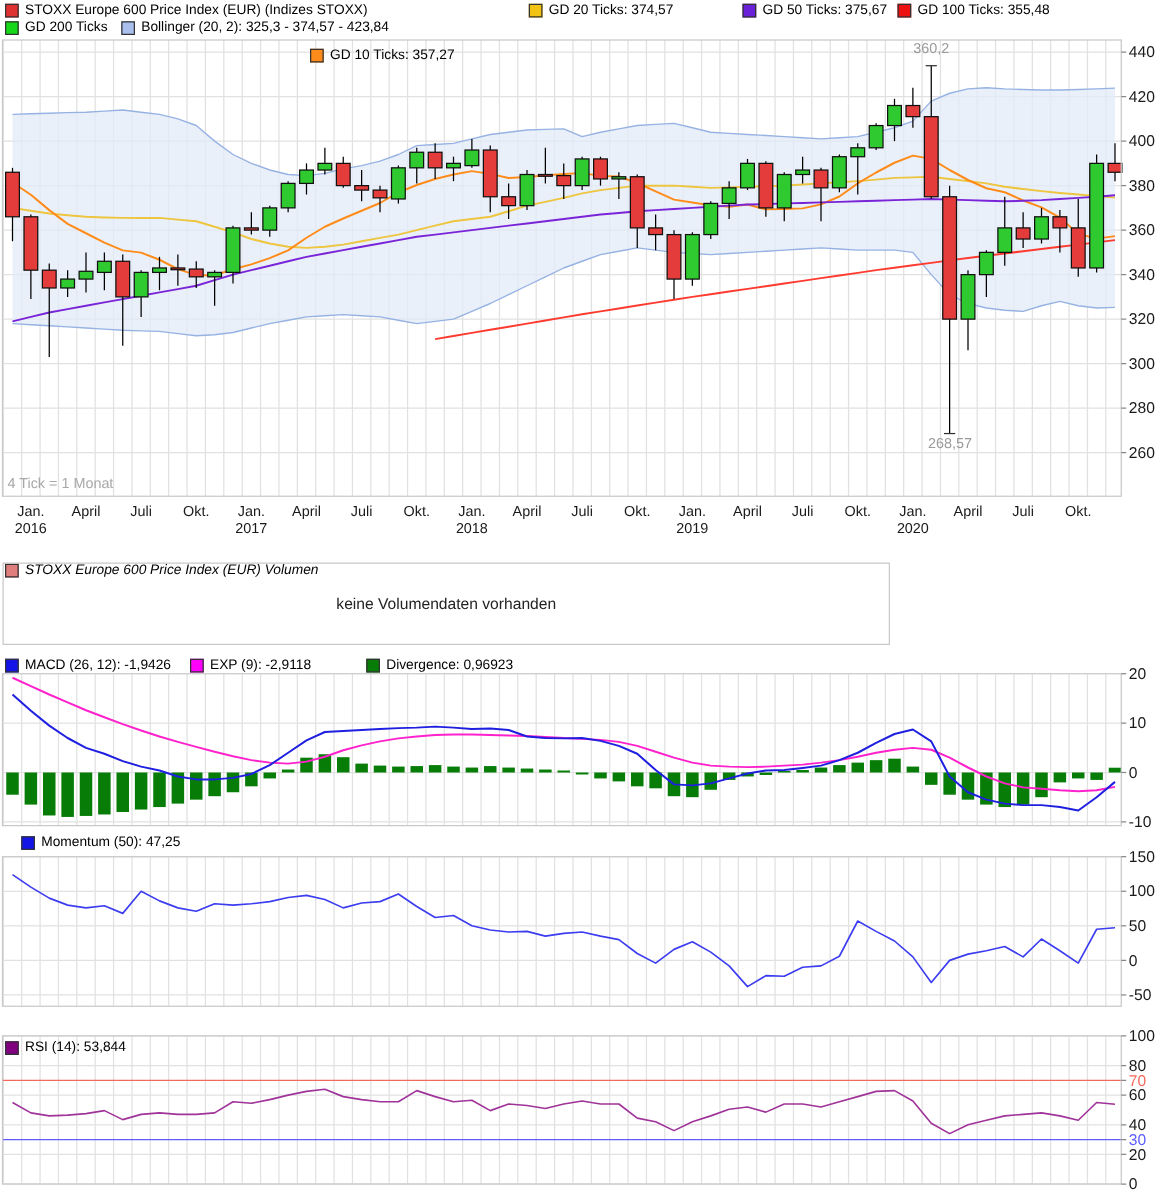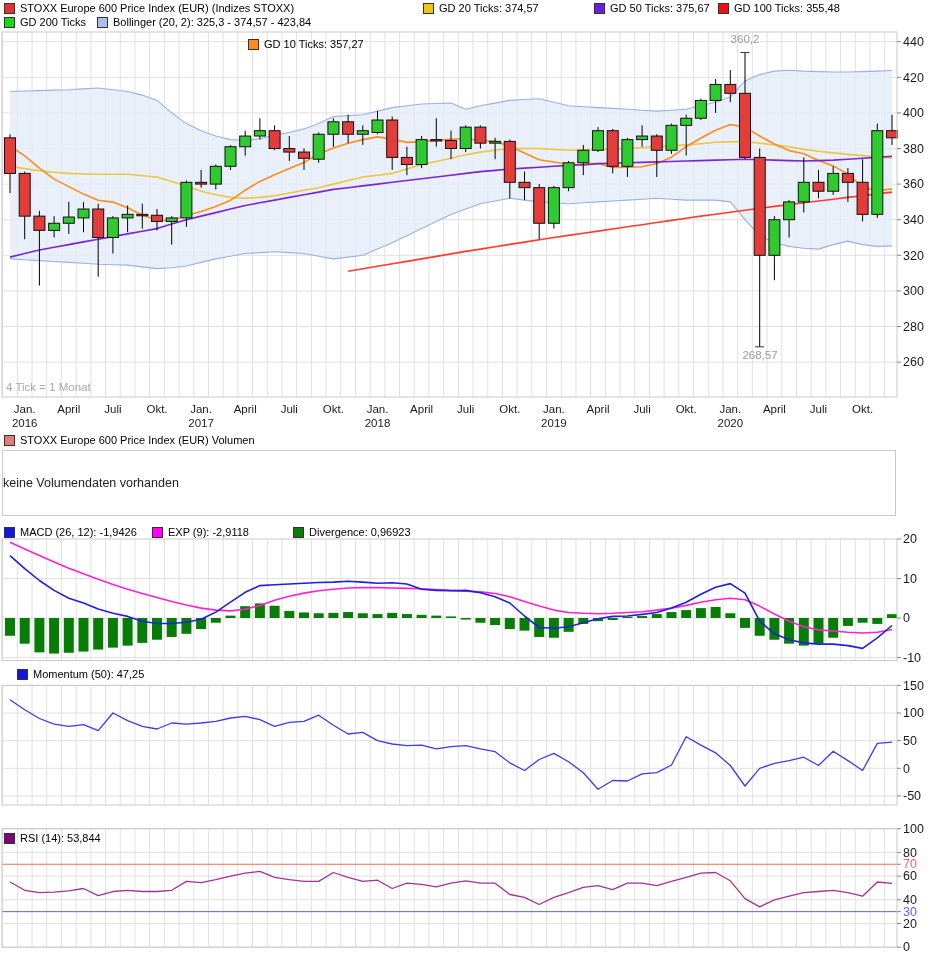--- a/index.html
+++ b/index.html
@@ -4,22 +4,22 @@
 <style>
   html,body{margin:0;padding:0;background:#fff;}
   #app{position:relative;width:940px;height:958px;background:#fff;overflow:hidden;
        font-family:"Liberation Sans",sans-serif;}
   #chart{position:absolute;left:0;top:0;}
   svg text{font-family:"Liberation Sans",sans-serif;}
   .li{position:absolute;white-space:nowrap;font-size:11px;color:#000;line-height:11px;}
   .sw{display:inline-block;width:9px;height:9px;border:1px solid #333;margin-right:5px;
       vertical-align:-1px;}
   .lt{vertical-align:top;}
-  #volume-box{position:absolute;left:2px;top:450px;width:894px;height:66px;border:1px solid #c9c9c9;
-      display:flex;align-items:center;justify-content:flex-start;box-sizing:border-box;}
+  #volume-box{position:absolute;left:2px;top:450px;width:710px;height:66px;border:1px solid #c9c9c9;
+      display:flex;align-items:center;justify-content:center;box-sizing:border-box;}
   #volume-box span{font-size:12.5px;color:#222;}
   .ann{position:absolute;transform:translateX(-50%);font-size:11.5px;color:#9a9a9a;white-space:nowrap;}
   #tick-note{position:absolute;left:6px;top:381px;font-size:11.5px;color:#a8a8a8;white-space:nowrap;}
 </style>
 </head>
 <body>
 
 <div id="app">
   <svg id="chart" width="940" height="958" viewBox="0 0 940 958">
       <g>
@@ -587,21 +587,21 @@
       </g>
     </svg>
   <div id="legends">
       <div class="li" style="left: 4px; top: 3px;"><span class="sw" style="background: rgb(224, 49, 49);"></span><span class="lt">STOXX Europe 600 Price Index (EUR) (Indizes STOXX)</span></div>
       <div class="li" style="left: 248px; top: 3px; margin-top: 36px;"><span class="sw" style="background: rgb(255, 140, 26);"></span><span class="lt">GD 10 Ticks: 357,27</span></div>
       <div class="li" style="left: 423px; top: 3px;"><span class="sw" style="background: rgb(242, 196, 17);"></span><span class="lt">GD 20 Ticks: 374,57</span></div>
       <div class="li" style="left: 570px; top: 3px; margin-left: 24px;"><span class="sw" style="background: rgb(106, 31, 216);"></span><span class="lt">GD 50 Ticks: 375,67</span></div>
       <div class="li" style="left: 670px; top: 3px; margin-left: 48px;"><span class="sw" style="background: rgb(238, 17, 17);"></span><span class="lt">GD 100 Ticks: 355,48</span></div>
       <div class="li" style="left: 4px; top: 17px;"><span class="sw" style="background: rgb(22, 216, 22);"></span><span class="lt">GD 200 Ticks</span></div>
       <div class="li" style="left: 97px; top: 17px;"><span class="sw" style="background: rgb(169, 192, 239);"></span><span class="lt">Bollinger (20, 2): 325,3 - 374,57 - 423,84</span></div>
-      <div class="li" style="left: 4px; top: 435px;"><span class="sw" style="background: rgb(224, 125, 125);"></span><span class="lt">STOXX Europe 600 Price Index (EUR) Volumen</span></div>
+      <div class="li" style="left: 4px; top: 451px; font-style: italic;"><span class="sw" style="background: rgb(224, 125, 125);"></span><span class="lt">STOXX Europe 600 Price Index (EUR) Volumen</span></div>
       <div class="li" style="left: 4px; top: 527px;"><span class="sw" style="background: rgb(20, 20, 230);"></span><span class="lt">MACD (26, 12): -1,9426</span></div>
       <div class="li" style="left: 152px; top: 527px;"><span class="sw" style="background: rgb(255, 0, 255);"></span><span class="lt">EXP (9): -2,9118</span></div>
       <div class="li" style="left: 270px; top: 527px; margin-left: 23px;"><span class="sw" style="background: rgb(7, 124, 7);"></span><span class="lt">Divergence: 0,96923</span></div>
       <div class="li" style="left: 4px; top: 669px; padding-left: 13px;"><span class="sw" style="background: rgb(20, 20, 230);"></span><span class="lt">Momentum (50): 47,25</span></div>
       <div class="li" style="left: 4px; top: 833px;"><span class="sw" style="background: rgb(128, 0, 128);"></span><span class="lt">RSI (14): 53,844</span></div>
     </div>
   <div id="volume-box">
     <span>keine Volumendaten vorhanden</span>
   </div>
   <span id="tick-note">4 Tick = 1 Monat</span>

